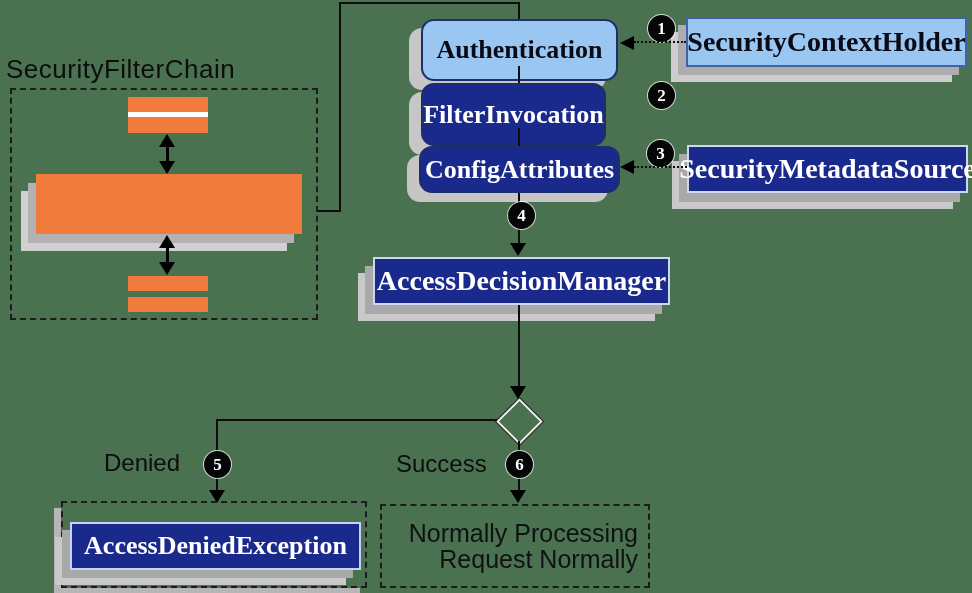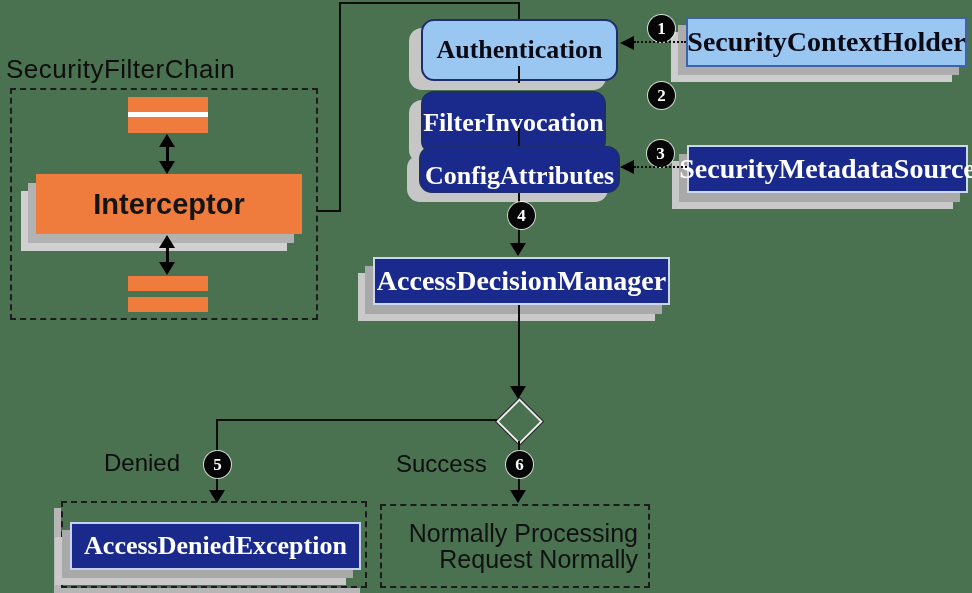--- a/index.html
+++ b/index.html
@@ -87,21 +87,20 @@
     <div class="b2"></div>
   </div>
 
   <div class="dbl-arrow" style="left:153px;top:134px;">
     <div class="tri-up t"></div>
       <div class="shaft"></div>
       <div class="tri-down t" style="position:static;"></div>
   </div>
 
   <div class="fsi">
-    <span>Interceptor</span>
   </div>
 
   <div class="dbl-arrow" style="left:153px;top:235px;">
     <div class="tri-up t"></div>
       <div class="shaft"></div>
       <div class="tri-down t" style="position:static;"></div>
   </div>
 
   <div class="bar" style="left:128px;top:276px;width:80px;height:15px;"></div>
   <div class="bar" style="left:128px;top:297px;width:80px;height:15px;"></div>
@@ -110,27 +109,27 @@
   <div class="vline" style="left:339px;top:2px;height:210px;"></div>
   <div class="hline" style="left:339px;top:2px;width:181px;"></div>
   <div class="vline" style="left:518px;top:4px;height:15px;"></div>
 
   <div class="node lightblue rounded" style="left:421px;top:19px;width:197px;height:62px;font-size:26px;">
     <span>Authentication</span>
   </div>
 
   <div class="vline" style="left:518px;top:66px;height:17px;"></div>
 
-  <div class="node navy rounded" style="left:421px;top:91px;width:185px;height:63px;font-size:26px;">
+  <div class="node navy rounded" style="left:421px;top:83px;width:185px;height:63px;font-size:26px;">
     <span>FilterInvocation</span>
   </div>
 
   <div class="vline" style="left:518px;top:128px;height:18px;"></div>
 
-  <div class="node navy rounded" style="left:419px;top:146px;width:201px;height:47px;font-size:26px;align-items:flex-end;">
+  <div class="node navy rounded" style="left:419px;top:146px;width:201px;height:47px;font-size:26px;">
     <span>ConfigAttributes</span>
   </div>
 
   <div class="vline" style="left:518px;top:193px;height:51px;"></div>
   <div class="tri-down" style="left:510px;top:243px;"></div>
   <div class="badge" style="left:508px;top:202px;">
     <span>4</span>
   </div>
 
   <div class="node navy rect-navy" style="left:373px;top:257px;width:297px;height:48px;font-size:28px;">

